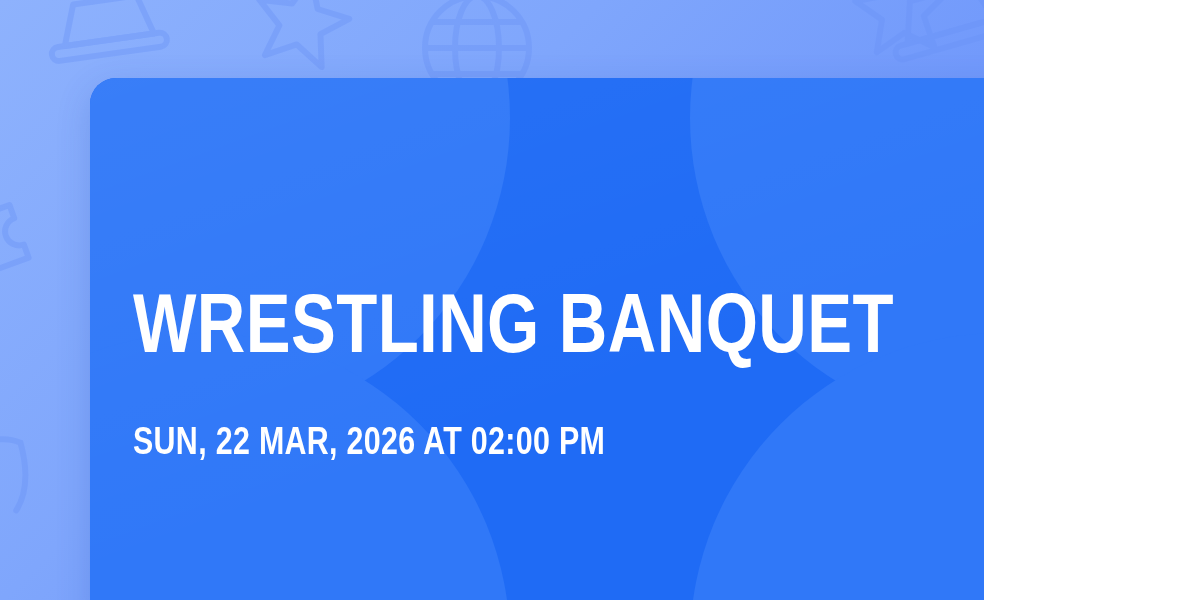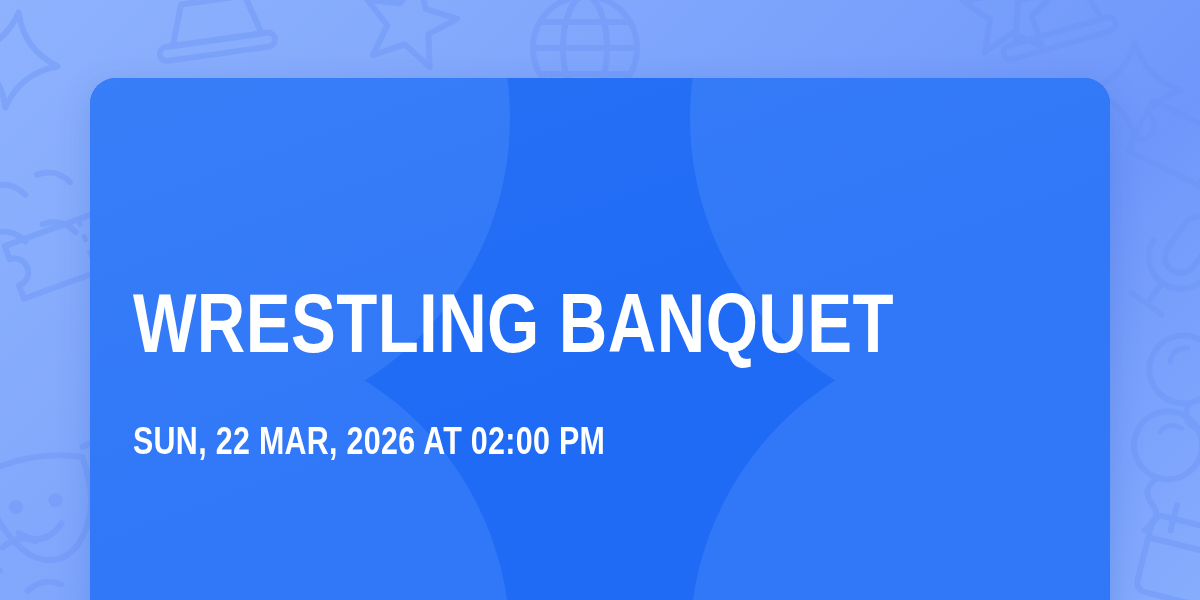--- a/index.html
+++ b/index.html
@@ -4,21 +4,21 @@
 <title>Event Banner</title>
 <style>
   html, body {
     margin: 0;
     padding: 0;
     background: #ffffff;
   }
 
   .stage {
     position: relative;
-    width: 1200px;
+    width: 984px;
     height: 600px;
     overflow: hidden;
     font-family: "Liberation Sans", sans-serif;
   }
 
   
   .backdrop {
     position: absolute;
     inset: 0;
     background:

